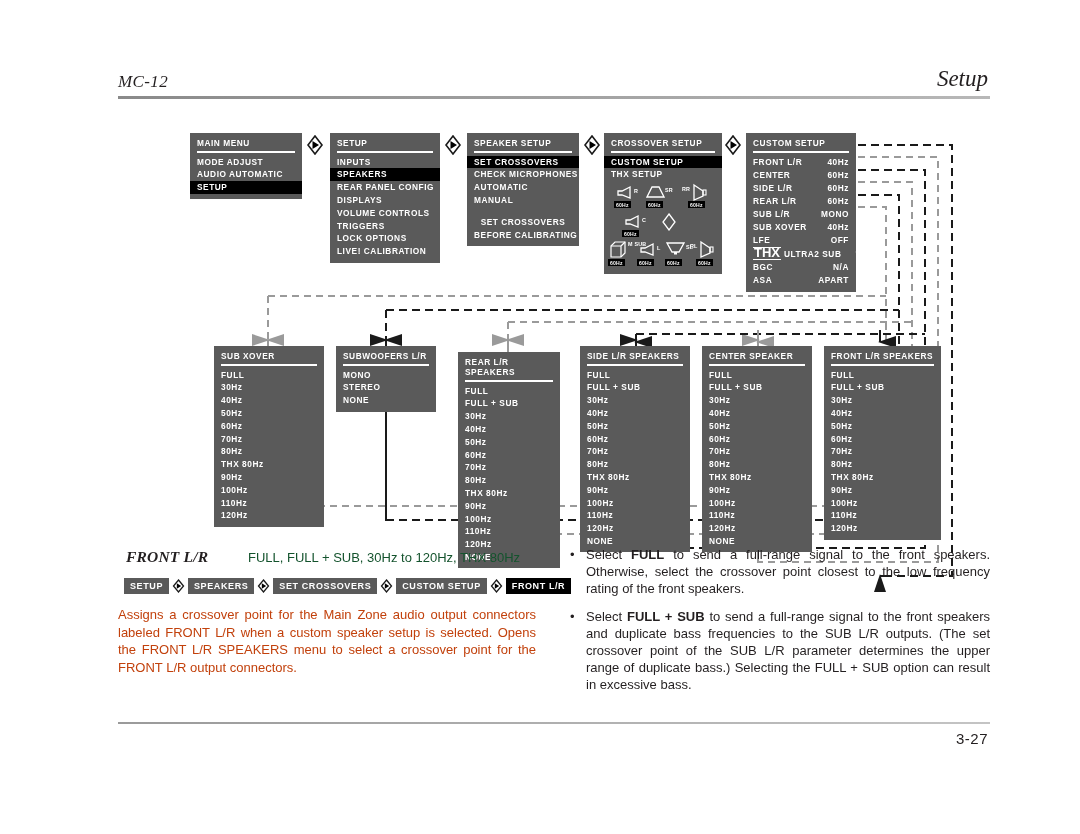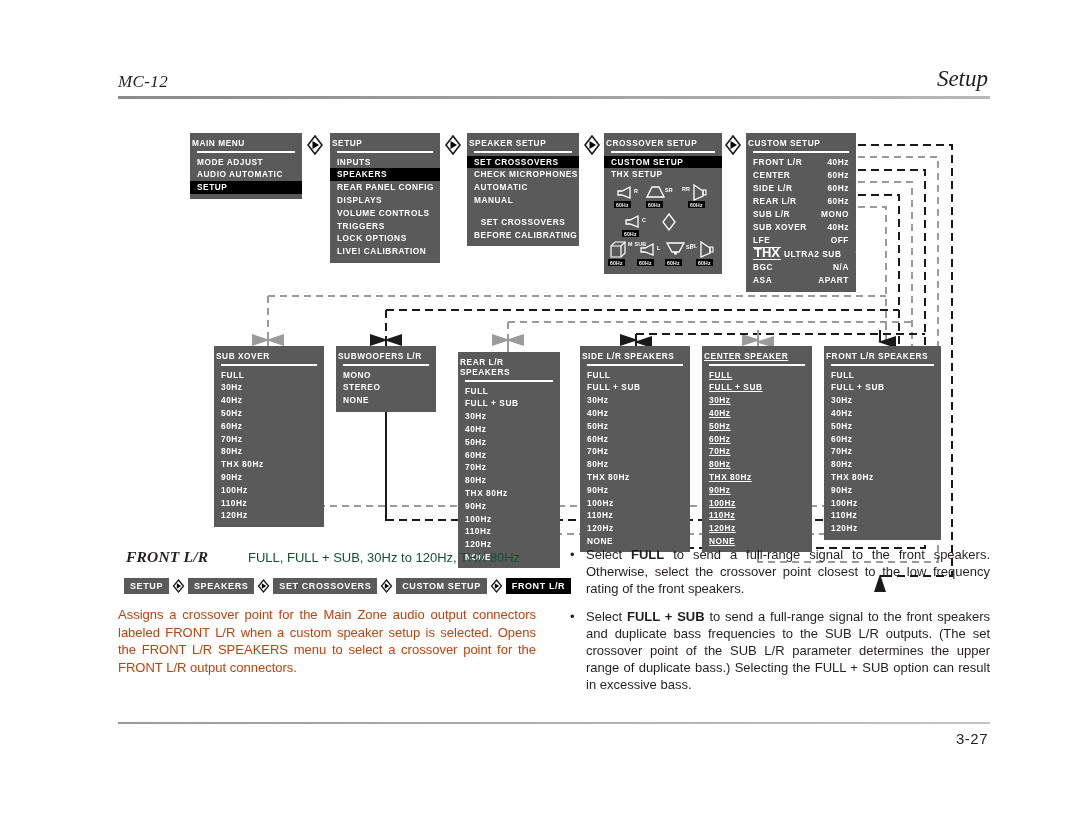--- a/index.html
+++ b/index.html
@@ -34,21 +34,21 @@
     font-size:15px;color:#231f20;letter-spacing:.5px;
   }
 
   
   .osd{
     position:absolute;background:#5a5a5a;color:#ffffff;
     font-family:"Liberation Sans",sans-serif;
     font-weight:bold;font-size:8.3px;letter-spacing:.55px;
     padding:4px 0 5px 0;box-sizing:border-box;
   }
-  .osd .ttl{padding:1px 7px 2px 2px;}
+  .osd .ttl{padding:1px 7px 2px 7px;}
   .osd .ttl-rule{height:1.5px;background:#ffffff;margin:1px 7px 3px 7px;}
   .osd .it{padding:1.2px 7px;white-space:nowrap;line-height:10.4px;}
   .osd .it.sel{background:#000000;}
   .osd .it.center{text-align:center;}
   .osd .row{
     display:flex;justify-content:space-between;
     padding:1.2px 7px;line-height:10.6px;white-space:nowrap;
   }
   .osd .row .val{margin-left:14px;}
   .osd .spacer{height:9px;}
@@ -404,21 +404,21 @@
     <div class="it">70Hz</div>
     <div class="it">80Hz</div>
     <div class="it">THX 80Hz</div>
     <div class="it">90Hz</div>
     <div class="it">100Hz</div>
     <div class="it">110Hz</div>
     <div class="it">120Hz</div>
     <div class="it">NONE</div>
   </div>
 
-  <div class="osd" id="bb4" style="left:702px;top:346px;width:110px;text-decoration:underline;">
+  <div class="osd" id="bb4" style="left:702px;top:346px;width:110px;">
     <div class="ttl">CENTER SPEAKER</div>
     <div class="ttl-rule"></div>
     <div class="it">FULL</div>
     <div class="it">FULL + SUB</div>
     <div class="it">30Hz</div>
     <div class="it">40Hz</div>
     <div class="it">50Hz</div>
     <div class="it">60Hz</div>
     <div class="it">70Hz</div>
     <div class="it">80Hz</div>

